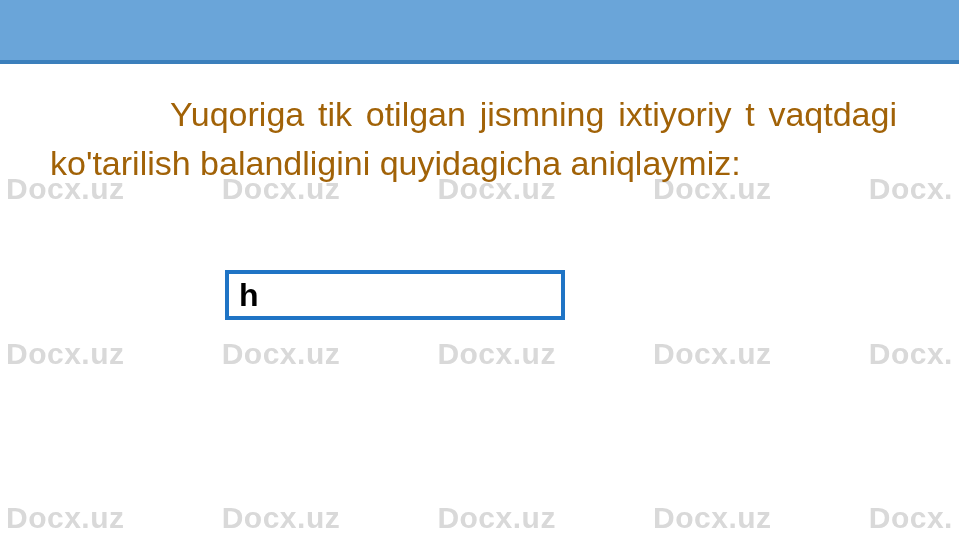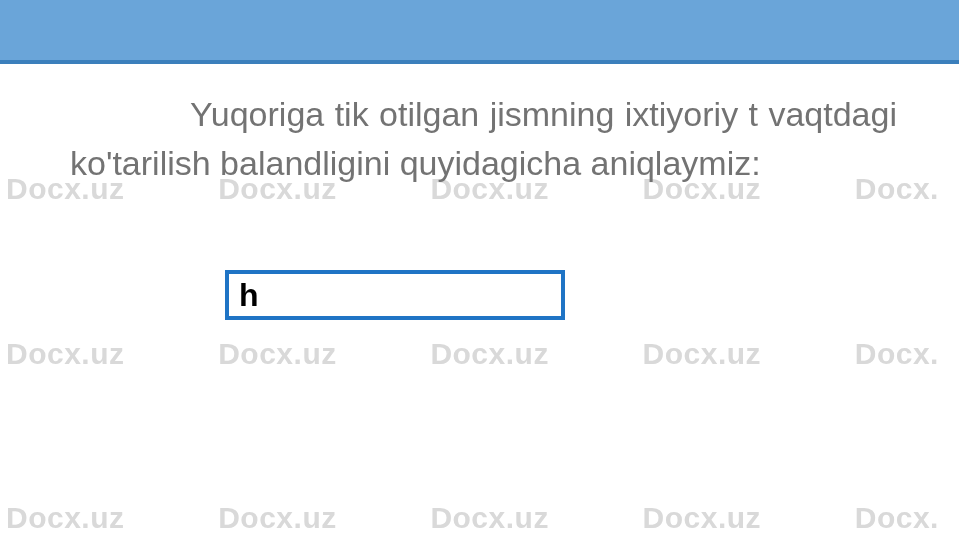--- a/index.html
+++ b/index.html
@@ -11,21 +11,21 @@
     inset: 0;
     pointer-events: none;
     display: flex;
     flex-direction: column;
     justify-content: space-between;
     padding: 8px 0 18px 0;
   }
   .watermark-row {
     display: flex;
     justify-content: space-between;
-    padding: 0 20px 0 6px;
+    padding: 0 6px 0 6px;
     overflow: hidden;
     white-space: nowrap;
   }
   .watermark-row span {
     color: #d9d9d9;
     font-weight: 700;
     font-size: 30px;
     letter-spacing: 0.5px;
   }
 
@@ -47,23 +47,23 @@
     position: absolute;
     right: 0; top: 0;
     width: 20px;
     height: 100%;
     background: #6aa5d9;
   }
 
   .content {
     position: absolute;
     top: 90px;
-    left: 70px;
+    left: 50px;
     right: 62px;
-    color: #737373;
+    color: #a16207;
     font-size: 34px;
     line-height: 1.45;
     text-align: justify;
     text-align-last: left;
   }
   .content .indent {
     display: inline-block;
     width: 120px;
   }
 

